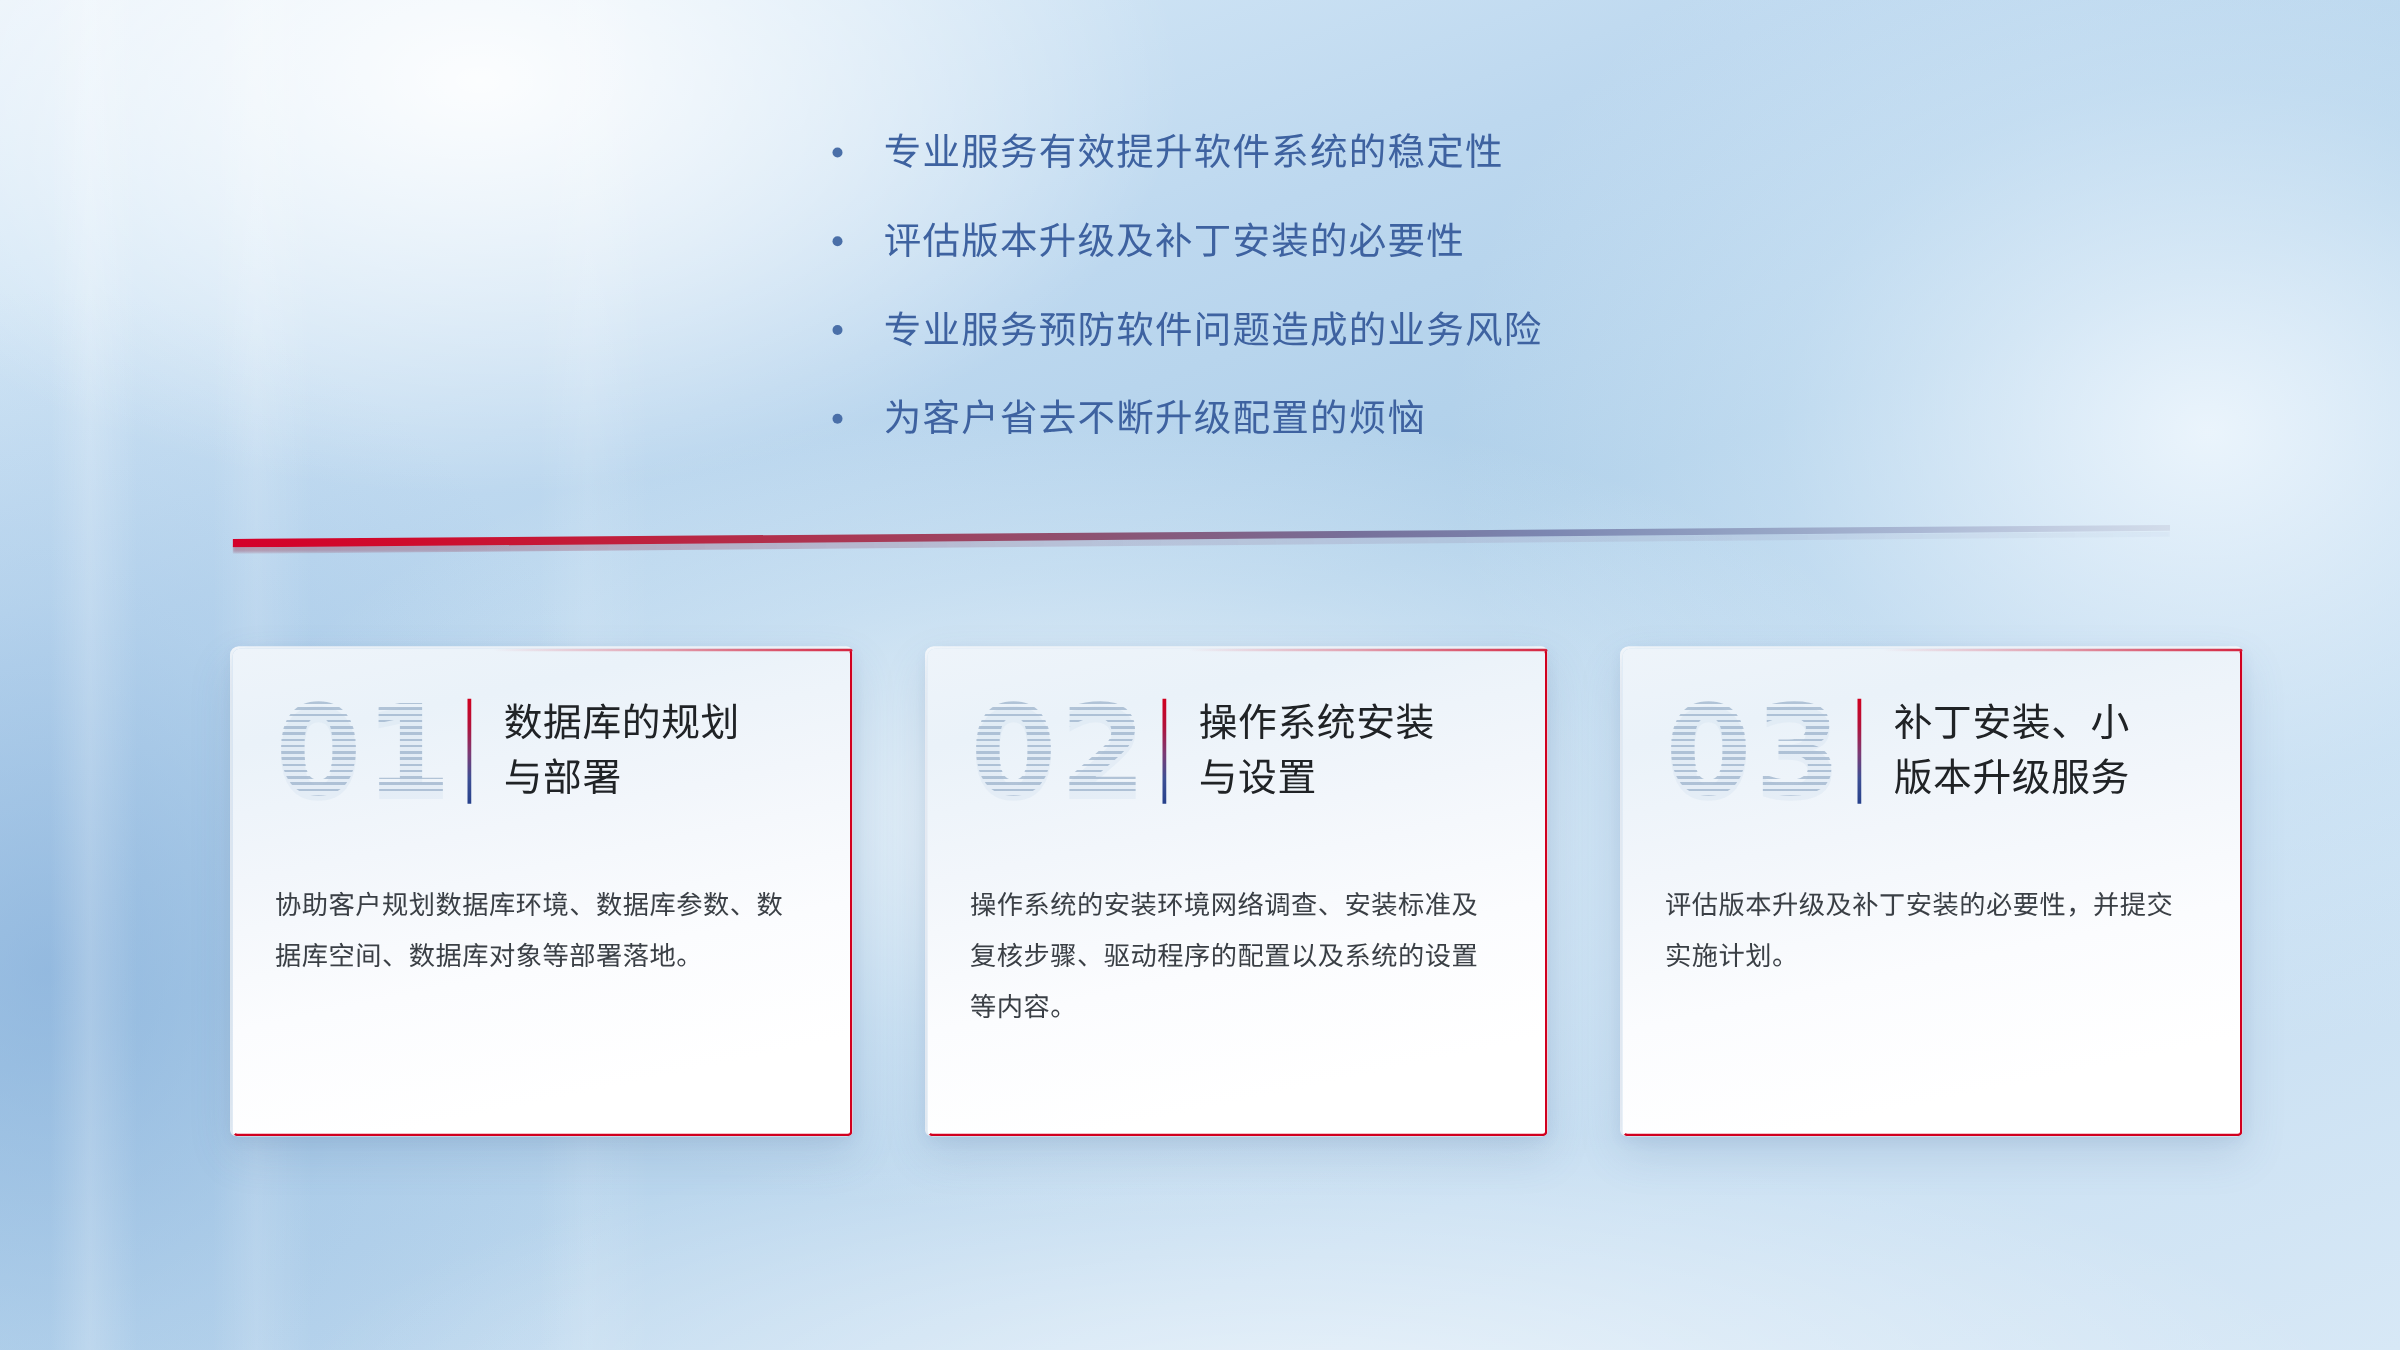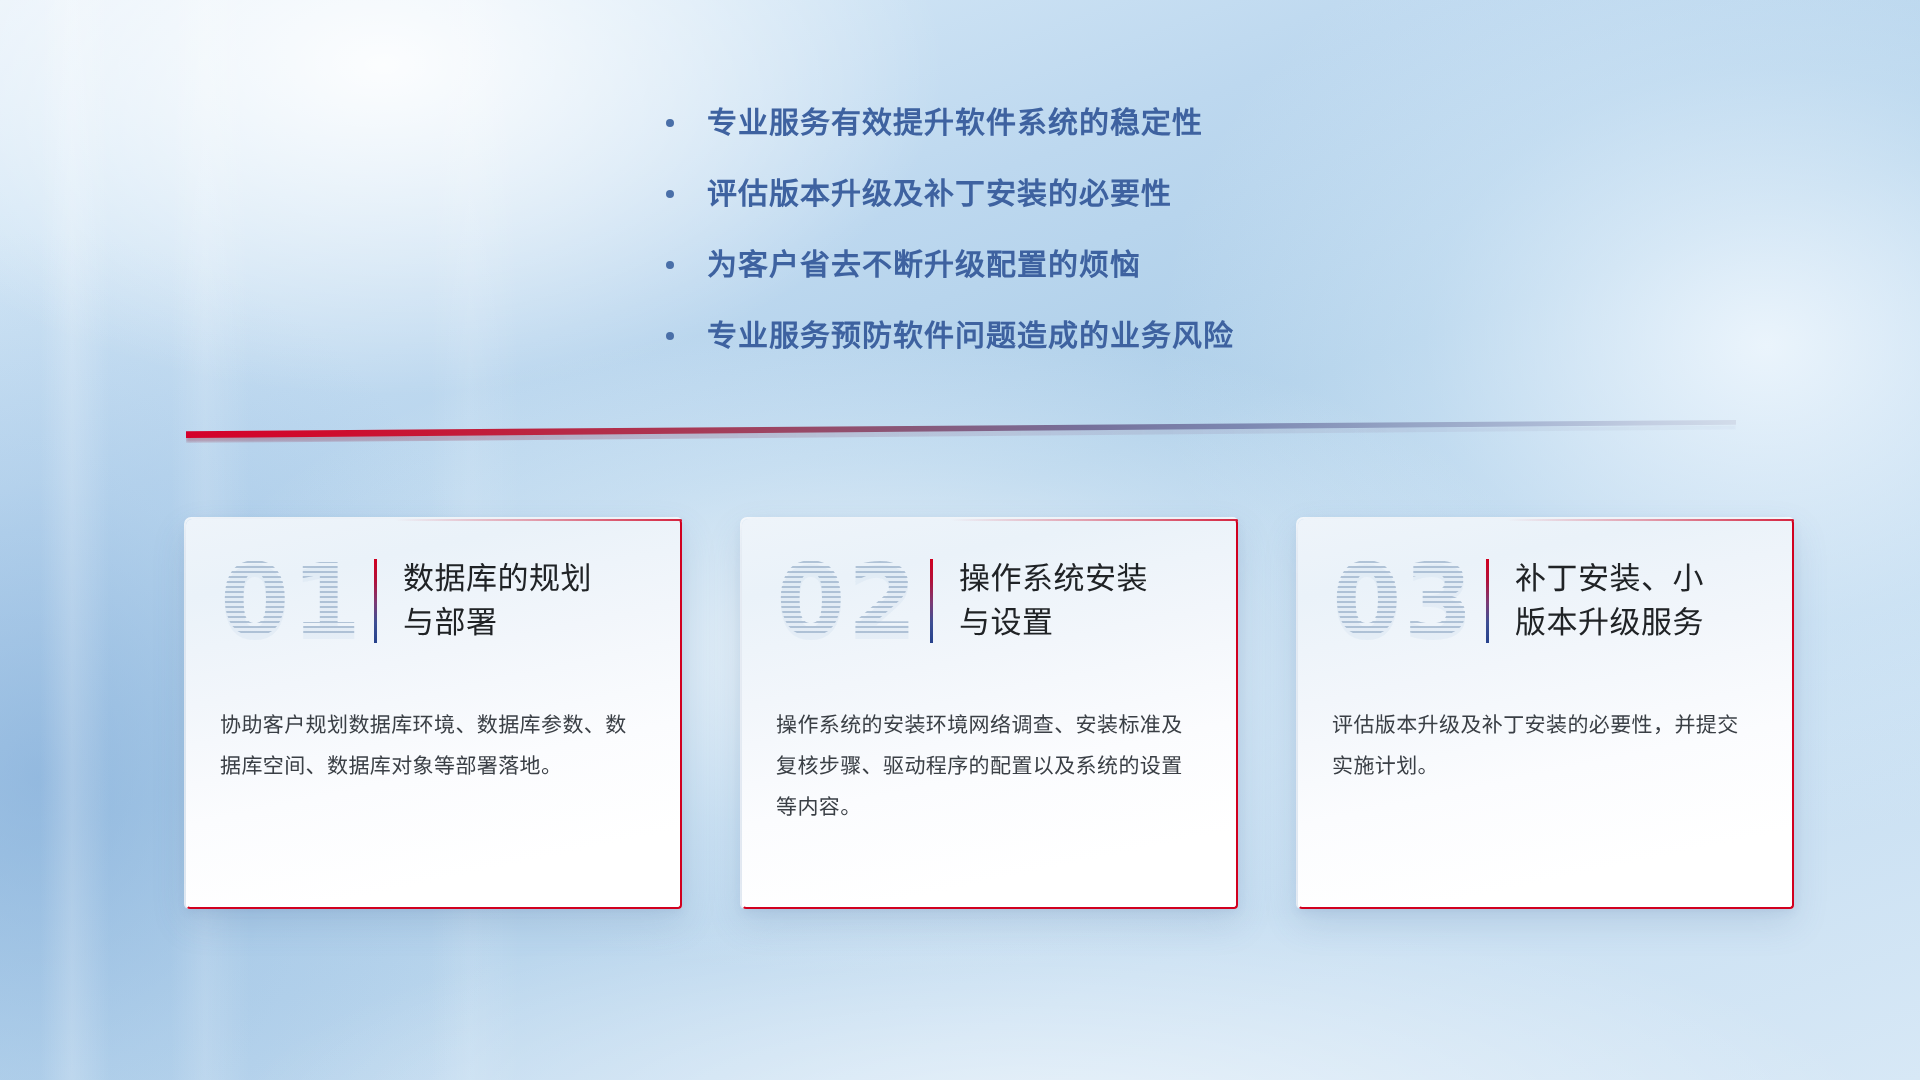--- a/index.html
+++ b/index.html
@@ -97,21 +97,20 @@
   .bullets {
     position: absolute;
     left: 666px;
     top: 108px;
     width: 900px;
   }
   .bullet-row {
     display: flex;
     align-items: baseline;
     margin-bottom: 41px;
-    font-weight: bold;
   }
   .bullet-dot {
     width: 8px;
     height: 8px;
     border-radius: 50%;
     background: #4a6fa8;
     margin-right: 33px;
     flex: 0 0 auto;
     position: relative;
     top: -6px;
@@ -314,26 +313,26 @@
       <span class="bullet-text">专业服务有效提升软件系统的稳定性</span>
     </div>
 
     <div class="bullet-row">
       <span class="bullet-dot"></span>
       <span class="bullet-text">评估版本升级及补丁安装的必要性</span>
     </div>
 
     <div class="bullet-row">
       <span class="bullet-dot"></span>
-      <span class="bullet-text">为客户省去不断升级配置的烦恼</span>
+      <span class="bullet-text">专业服务预防软件问题造成的业务风险</span>
     </div>
 
     <div class="bullet-row">
       <span class="bullet-dot"></span>
-      <span class="bullet-text">专业服务预防软件问题造成的业务风险</span>
+      <span class="bullet-text">为客户省去不断升级配置的烦恼</span>
     </div>
 
   </div>
 
   <div class="divider-wrap">
     <div class="divider-shadow"></div>
     <div class="divider-wedge"></div>
   </div>
 
   <div class="cards">

